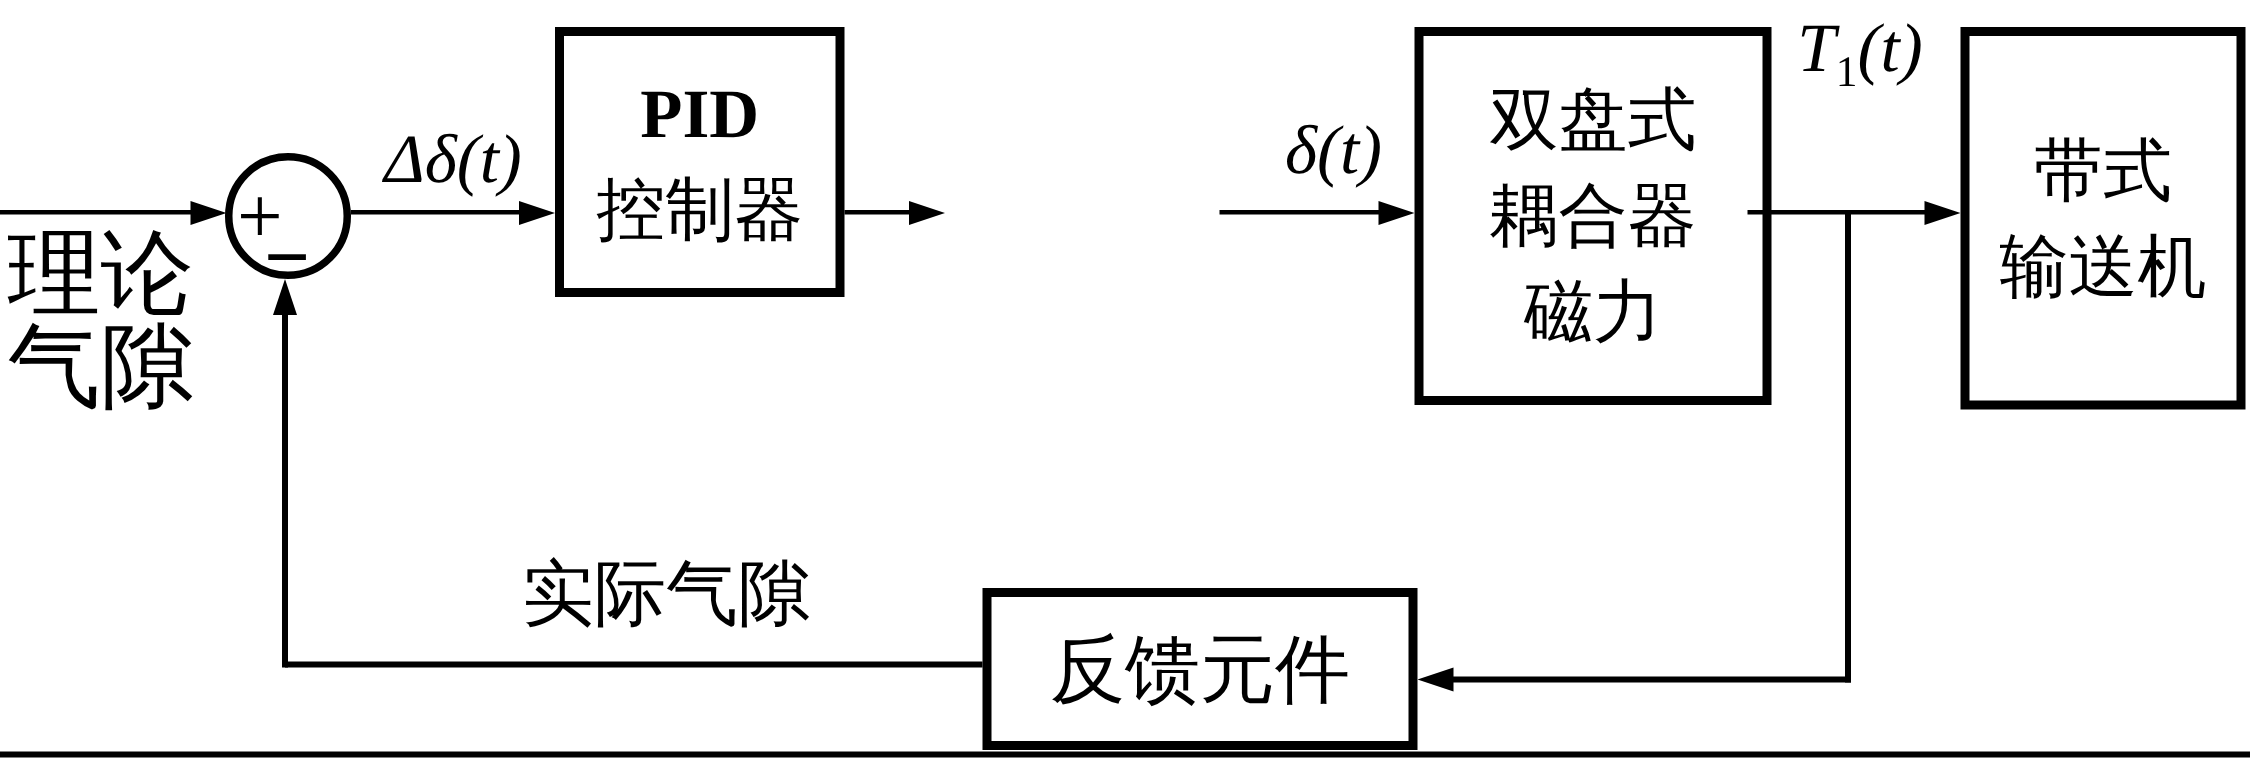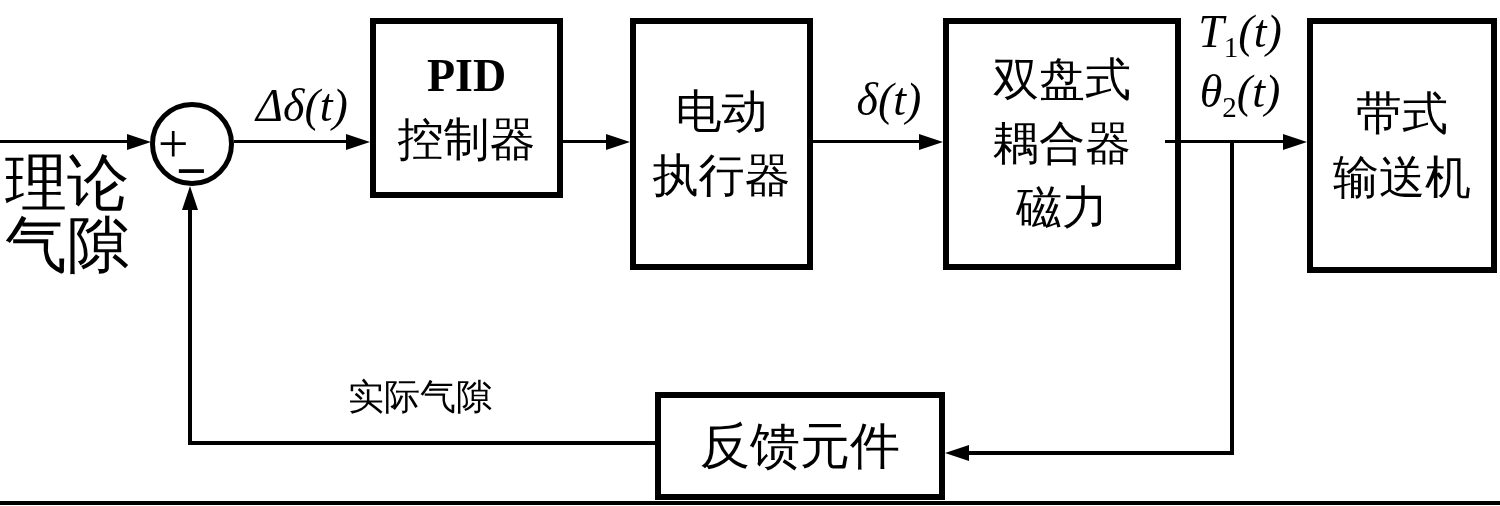--- a/index.html
+++ b/index.html
@@ -74,56 +74,51 @@
   <div class="math" style="left:236px;top:76px;width:132px;">Δδ(t)</div>
 
   <div class="block" style="left:370px;top:18px;width:193px;height:180px;">
     <div class="bold">PID</div>
     <div>控制器</div>
   </div>
 
   <div class="hline" style="left:563px;top:140px;width:45px;"></div>
   <div class="arr arr-r" style="left:606px;top:134px;"></div>
 
-  <div class="block" style="left:630px;top:18px;width:183px;height:252px;">
-    <div>电动</div>
-    <div>执行器</div>
-  </div>
 
   <div class="hline" style="left:813px;top:140px;width:108px;"></div>
   <div class="arr arr-r" style="left:919px;top:134px;"></div>
   <div class="math" style="left:813px;top:70px;width:152px;">δ(t)</div>
 
   <div class="block" style="left:943px;top:18px;width:238px;height:252px;text-align:right;">
     <div>双盘式</div>
     <div>耦合器</div>
     <div>磁力</div>
   </div>
 
   <div class="hline" style="left:1165px;top:140px;width:120px;"></div>
   <div class="arr arr-r" style="left:1283px;top:134px;"></div>
   <div class="math" style="left:1172px;top:2px;width:136px;">
     <div><span>T</span><sub>1</sub><span>(t)</span></div>
-    <div><span>θ</span><sub>2</sub><span>(t)</span></div>
   </div>
 
   <div class="block" style="left:1307px;top:18px;width:190px;height:255px;">
     <div>带式</div>
     <div>输送机</div>
   </div>
 
   <div class="vline" style="left:1230px;top:142px;height:313px;"></div>
   <div class="hline thick" style="left:967px;top:451px;width:267px;"></div>
   <div class="arr arr-l" style="left:945px;top:445px;"></div>
 
   <div class="block" style="left:655px;top:392px;width:290px;height:108px;font-size:50px;text-align:right;">
     <div>反馈元件</div>
   </div>
 
-  <div class="cjk-label" style="left:348px;top:366px;font-size:36px;">实际气隙</div>
+  <div class="cjk-label" style="left:348px;top:366px;font-size:48px;">实际气隙</div>
 
   <div class="hline thick" style="left:190px;top:441px;width:465px;"></div>
   <div class="vline" style="left:188px;top:206px;height:239px;"></div>
   <div class="arr arr-u" style="left:182px;top:186px;"></div>
 
   <div class="hline thick" style="left:0;top:501px;width:1500px;"></div>
 
 </div>
 
 </body></html>

